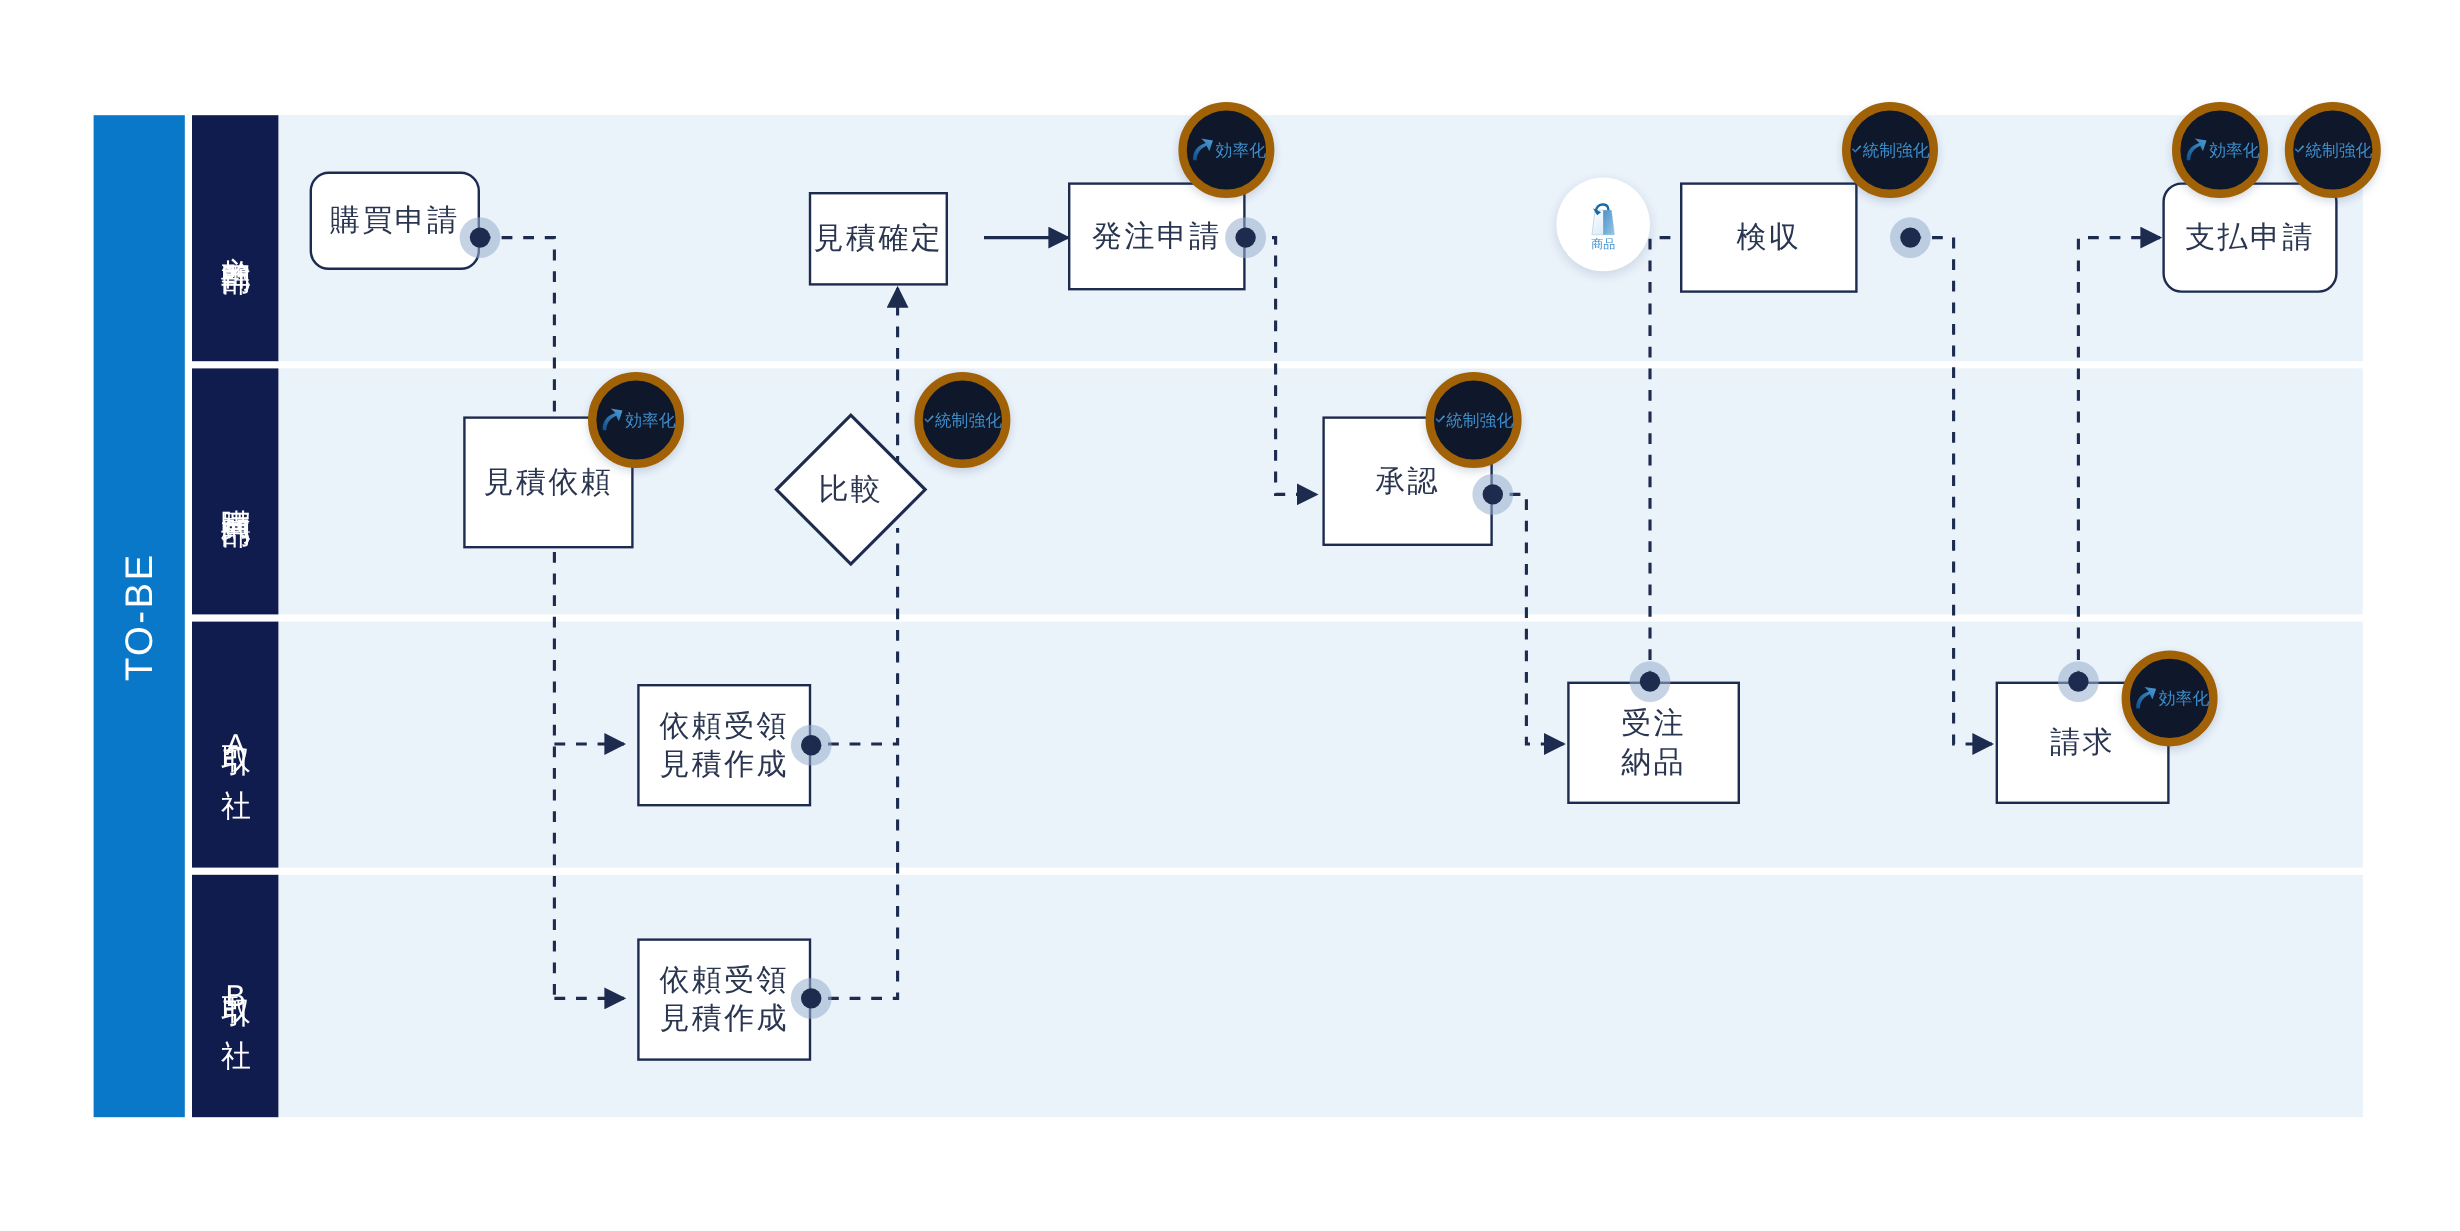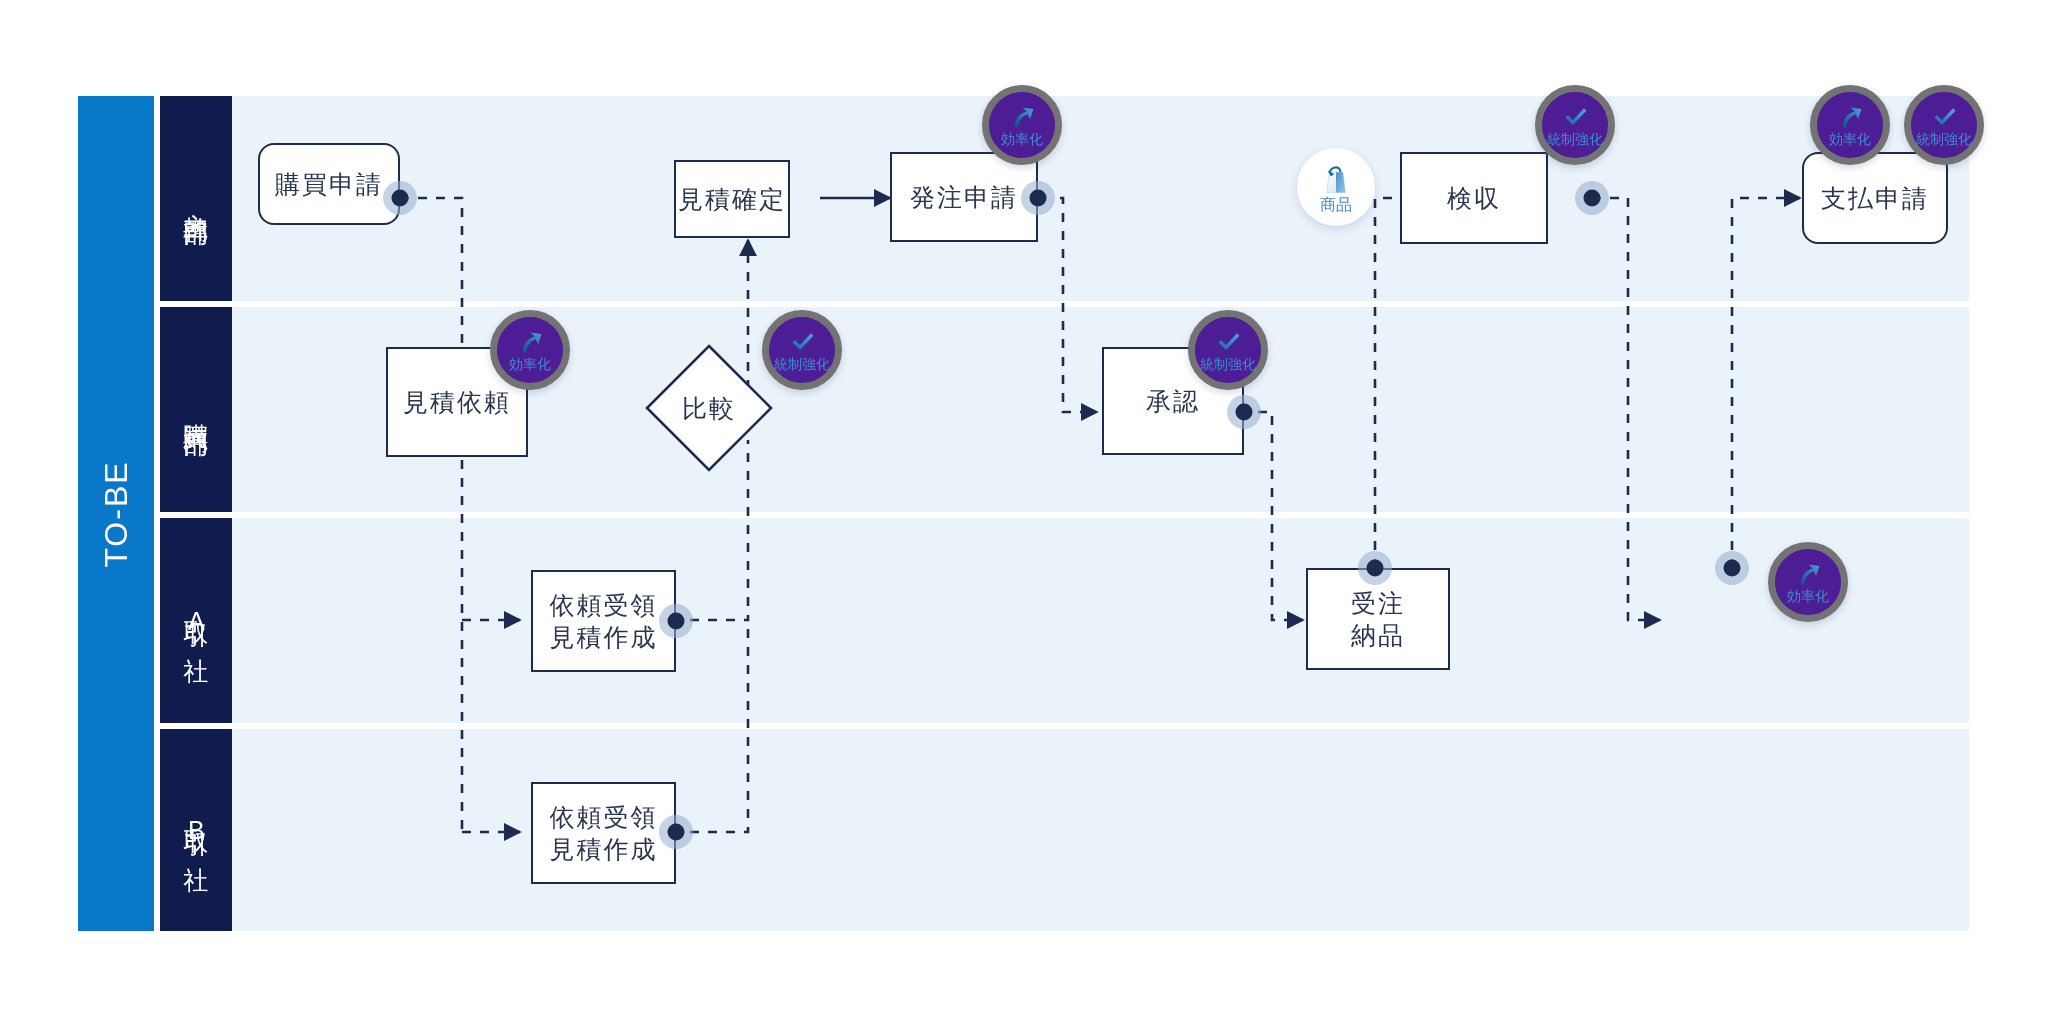--- a/index.html
+++ b/index.html
@@ -105,27 +105,27 @@
     position: relative;
     z-index: 2;
   }
 
   
   .badge {
     position: absolute;
     width: 80px;
     height: 80px;
     border-radius: 50%;
-    background: #4c1d95;
-    border: 7px solid #737373;
+    background: #0f172a;
+    border: 7px solid #a16207;
     box-sizing: border-box;
     z-index: 20;
     box-shadow: 0 3px 7px rgba(40,70,110,0.20);
     display: flex;
-    flex-direction: column;
+    flex-direction: row;
     align-items: center;
     justify-content: center;
   }
   .badge .badge-glyph {
     height: 27px;
     display: block;
     margin-bottom: 1px;
   }
   .badge .badge-text {
     font-size: 14px;
@@ -148,21 +148,21 @@
     display: flex;
     flex-direction: column;
     align-items: center;
     justify-content: center;
   }
   .prod-icon .prod-glyph {
     height: 34px;
     margin-bottom: 1px;
   }
   .prod-icon .prod-text {
-    font-size: 16px;
+    font-size: 10px;
     color: #3e8ecb;
     line-height: 1;
     font-family: "Liberation Sans", "DejaVu Sans", sans-serif;
   }
 
   
   .cdot {
     position: absolute;
     width: 34px;
     height: 34px;
@@ -304,20 +304,23 @@
   <div class="node" style="left:531px; top:570px; width:145px; height:102px;">
     <span class="nl">依頼受領<br>見積作成</span>
   </div>
   <div class="cdot" style="left:659px; top:604px;"></div>
 
   <div class="node" style="left:1306px; top:568px; width:144px; height:102px;">
     <span class="nl">受注<br>納品</span>
   </div>
   <div class="cdot" style="left:1358px; top:551px;"></div>
 
+  <div class="node" style="left:1663px; top:568px; width:145px; height:102px;">
+    <span>請求</span>
+  </div>
   <div class="cdot" style="left:1715px; top:551px;"></div>
 
   <div class="node" style="left:531px; top:782px; width:145px; height:102px;">
     <span class="nl">依頼受領<br>見積作成</span>
   </div>
   <div class="cdot" style="left:659px; top:815px;"></div>
 
   <div class="prod-icon" style="left:1297px; top:148px;">
     <svg class="prod-glyph" viewBox="0 0 40 40">
       <path d="M12 12 L28 12 L31 36 L9 36 Z" fill="url(#gradBagA)" stroke="#b9d4ea" stroke-width="0.8"></path>

